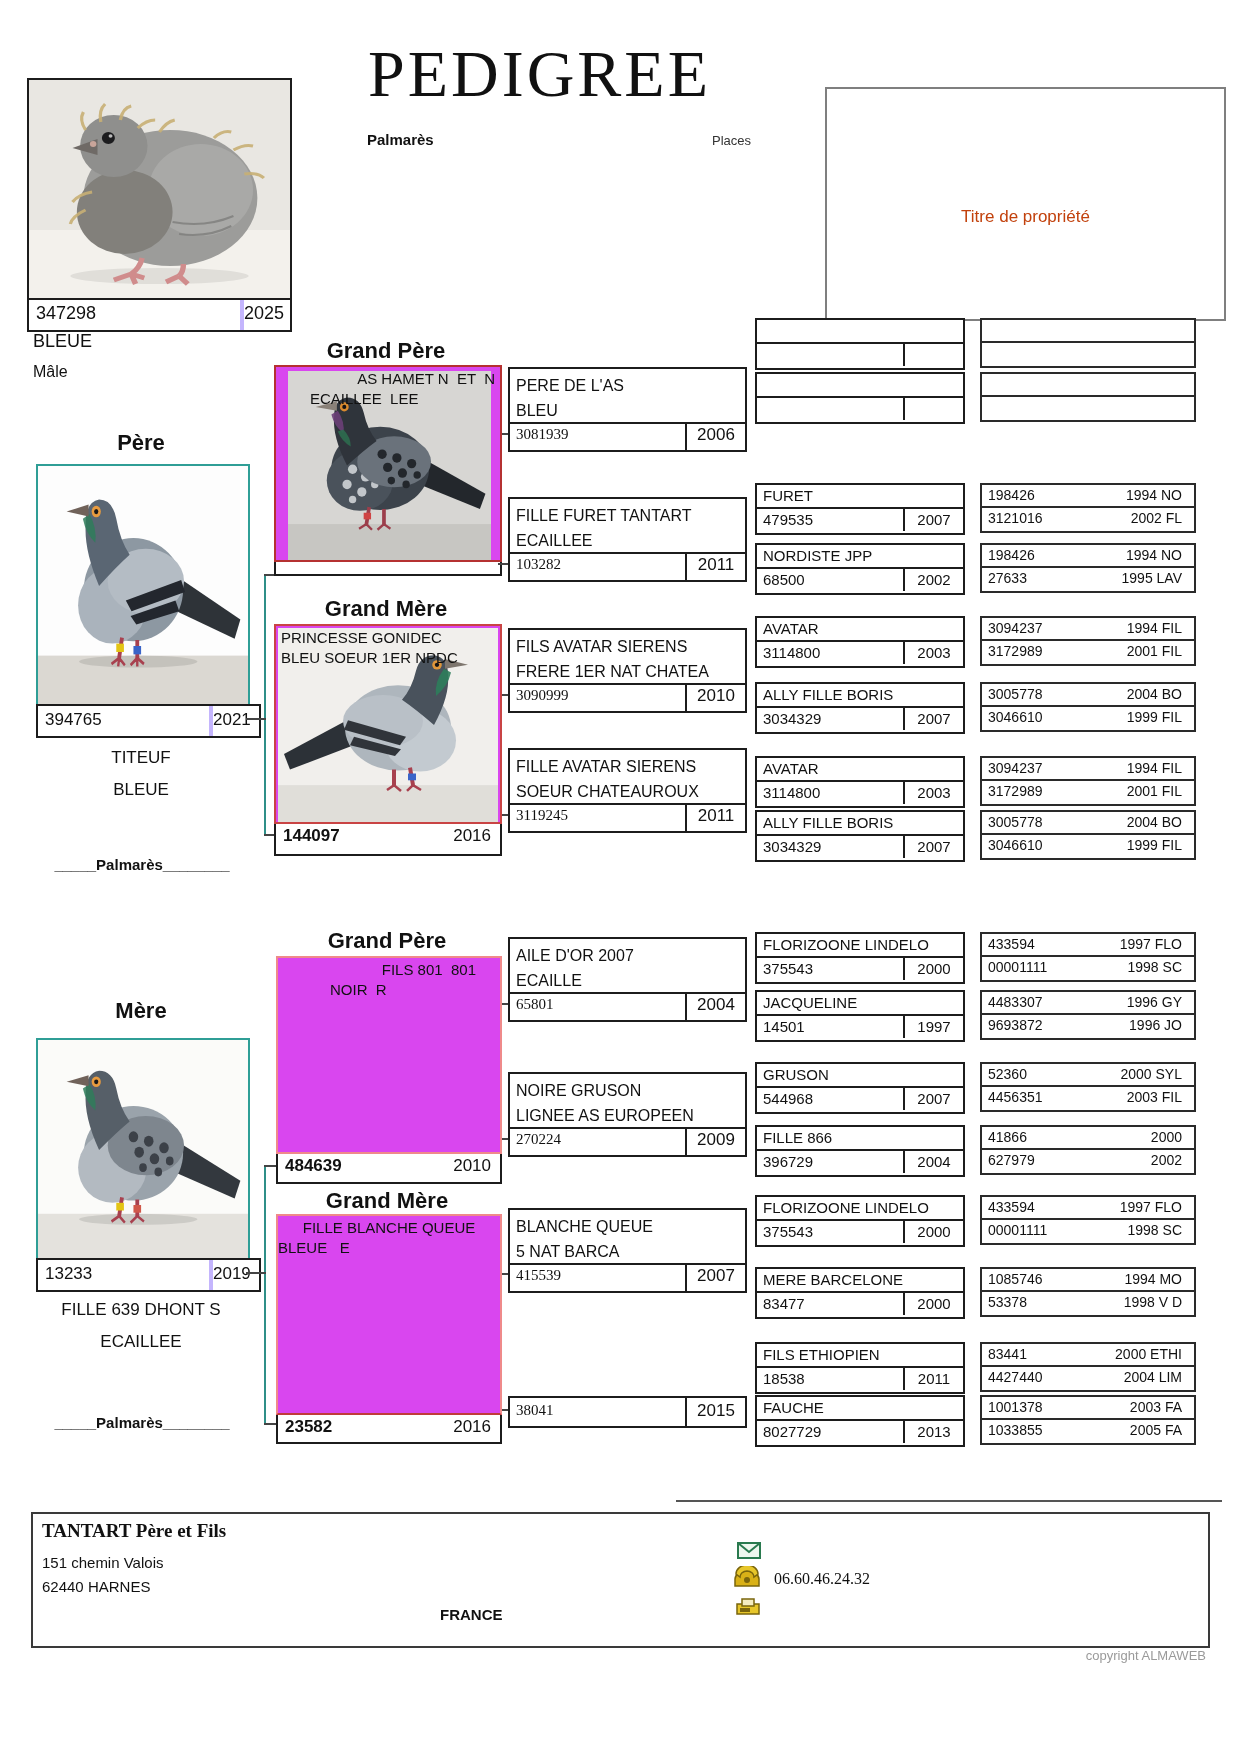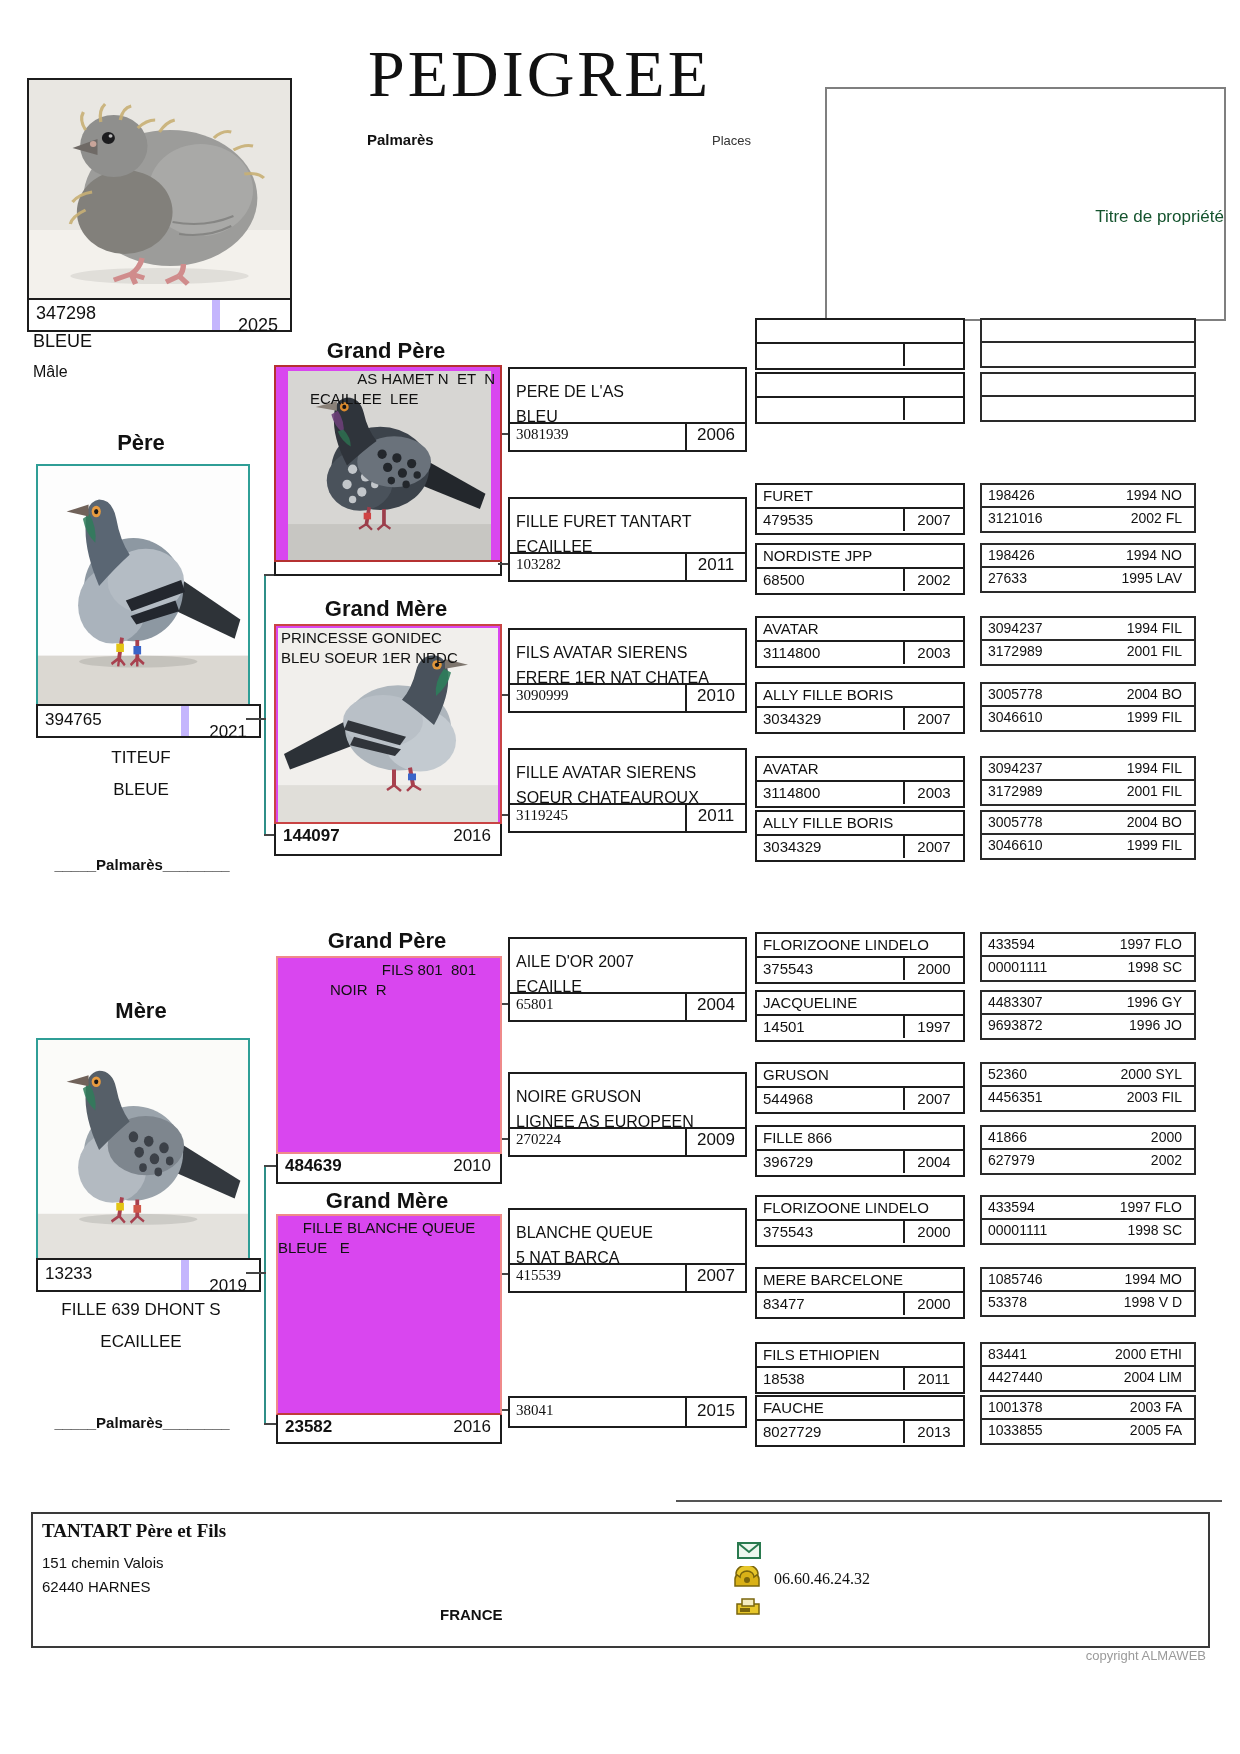--- a/index.html
+++ b/index.html
@@ -6,35 +6,35 @@
   body{width:1240px;height:1754px;position:relative;background:#fff;
        font-family:"Liberation Sans",sans-serif;color:#111;overflow:hidden}
   .abs{position:absolute}
   .box{position:absolute;border:2px solid #1c1c1c;background:#fff}
   .hdr{position:absolute;font-weight:bold;font-size:22px;text-align:center;white-space:nowrap}
   .title{position:absolute;left:368px;top:36px;font-family:"Liberation Serif",serif;
          font-size:66px;letter-spacing:3px;font-weight:normal}
   .smalllbl{position:absolute;font-size:15px;font-weight:bold}
   .places{position:absolute;font-size:13px;color:#333;font-weight:normal}
   .titrebox{position:absolute;left:825px;top:87px;width:397px;height:230px;border:2px solid #7f7f7f}
-  .titrebox span{display:block;margin-top:118px;text-align:right;font-size:17px;color:#14532d}
+  .titrebox span{display:block;margin-top:118px;text-align:center;font-size:17px;color:#c2410c}
   .photo{position:absolute;overflow:hidden}
   .photo svg{width:100%;height:100%;display:block}
   .ringrow{position:absolute;border:2px solid #1c1c1c;background:#fff;display:flex}
   .ringrow .num{flex:1;font-size:17px;line-height:27px;padding-left:7px}
   .ringrow .yr{font-size:17px;line-height:27px;padding:0 9px;text-align:right}
-  .ringrow.cell .yr{border-left:8px solid #c4b5fd;width:46px;text-align:right;padding:12px}
+  .ringrow.cell .yr{border-left:4px solid #c4b5fd;width:46px;text-align:left;padding:0}
   .bold{font-weight:bold}
   .centertxt{position:absolute;text-align:center;font-size:17px}
   .pline{position:absolute;text-align:center;font-weight:bold;font-size:15px;white-space:pre}
   .overlay{position:absolute;left:0;right:0;top:2px;z-index:3;font-size:15px;line-height:20px;white-space:pre}
   .gpbox{position:absolute;background:#d946ef;z-index:1}
   .c3n{left:508px;width:235px;height:53px;z-index:2}
   .c3n .l{font-size:16px;line-height:25px;padding-left:6px;white-space:nowrap}
-  .c3n .l:first-child{padding-top:10px}
+  .c3n .l:first-child{padding-top:4px}
   .c3r{left:508px;width:235px;height:28px}
   .c3r .rn{font-family:"Liberation Serif",serif;font-size:15px;line-height:25px;padding-left:6px}
   .c3r .ry{position:absolute;right:0;top:0;width:58px;height:100%;border-left:2px solid #1c1c1c;
            text-align:center;font-size:17px;line-height:25px}
   .c4{left:755px;width:206px;height:48px}
   .c4n{height:22px;font-size:15px;line-height:22px;padding-left:6px;border-bottom:2px solid #1c1c1c;white-space:nowrap}
   .c4r{position:relative;height:22px}
   .c4r .rn{font-size:15px;line-height:22px;padding-left:6px}
   .c4r .ry{position:absolute;right:0;top:0;width:58px;height:100%;border-left:2px solid #1c1c1c;
            text-align:center;font-size:15px;line-height:22px}

